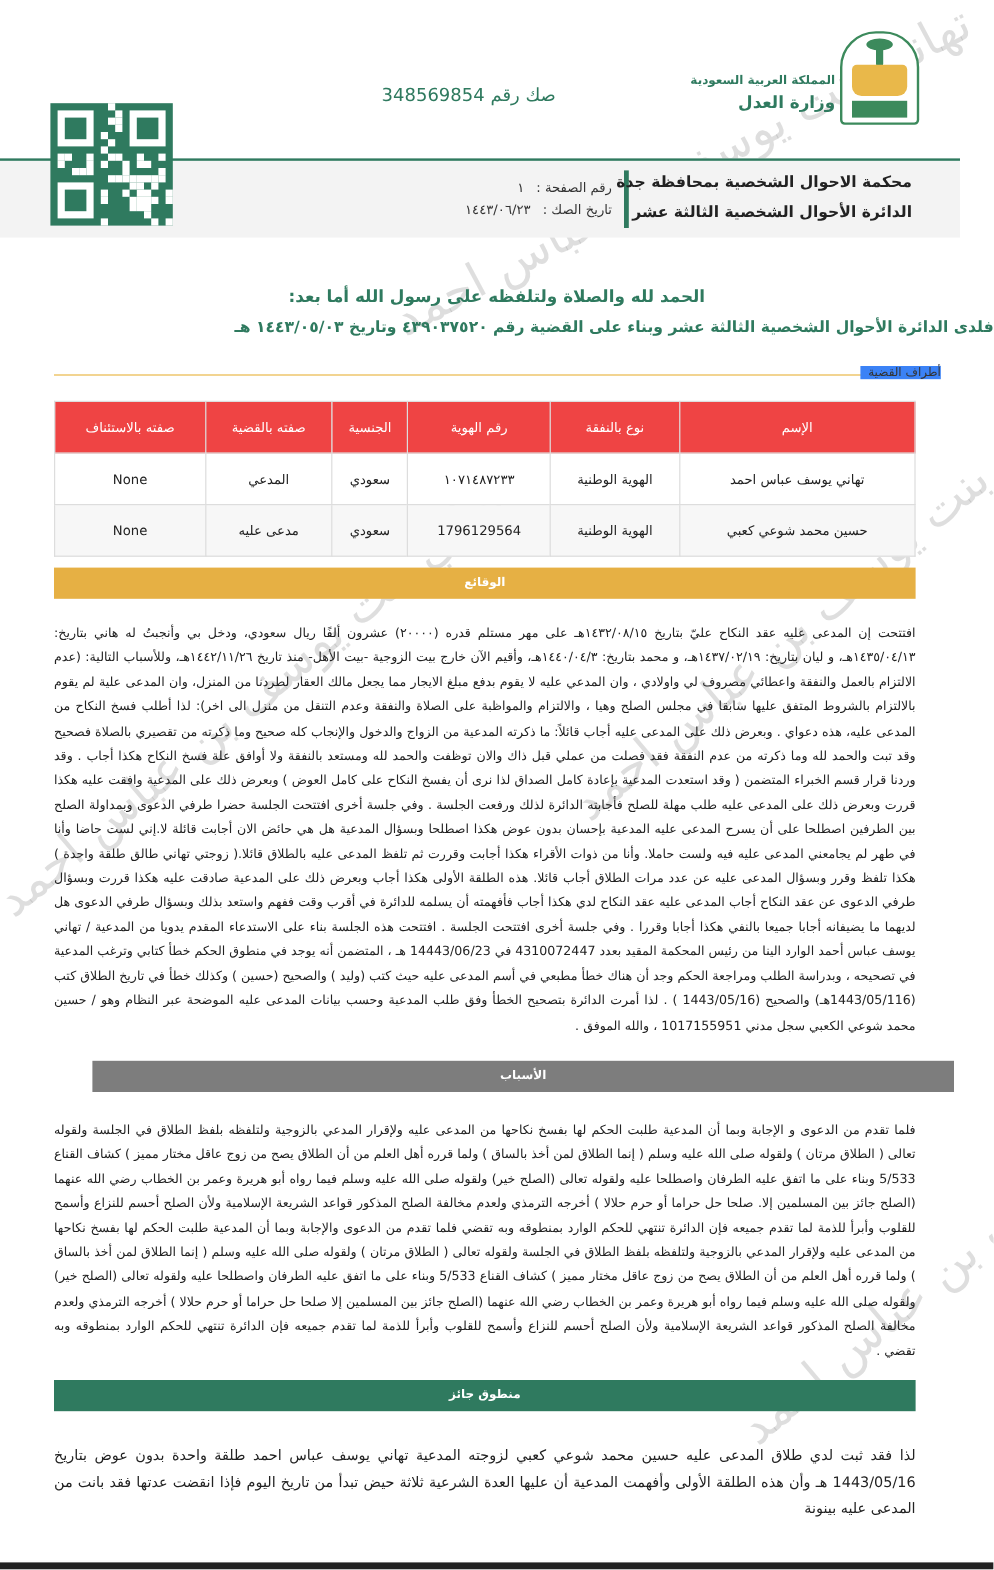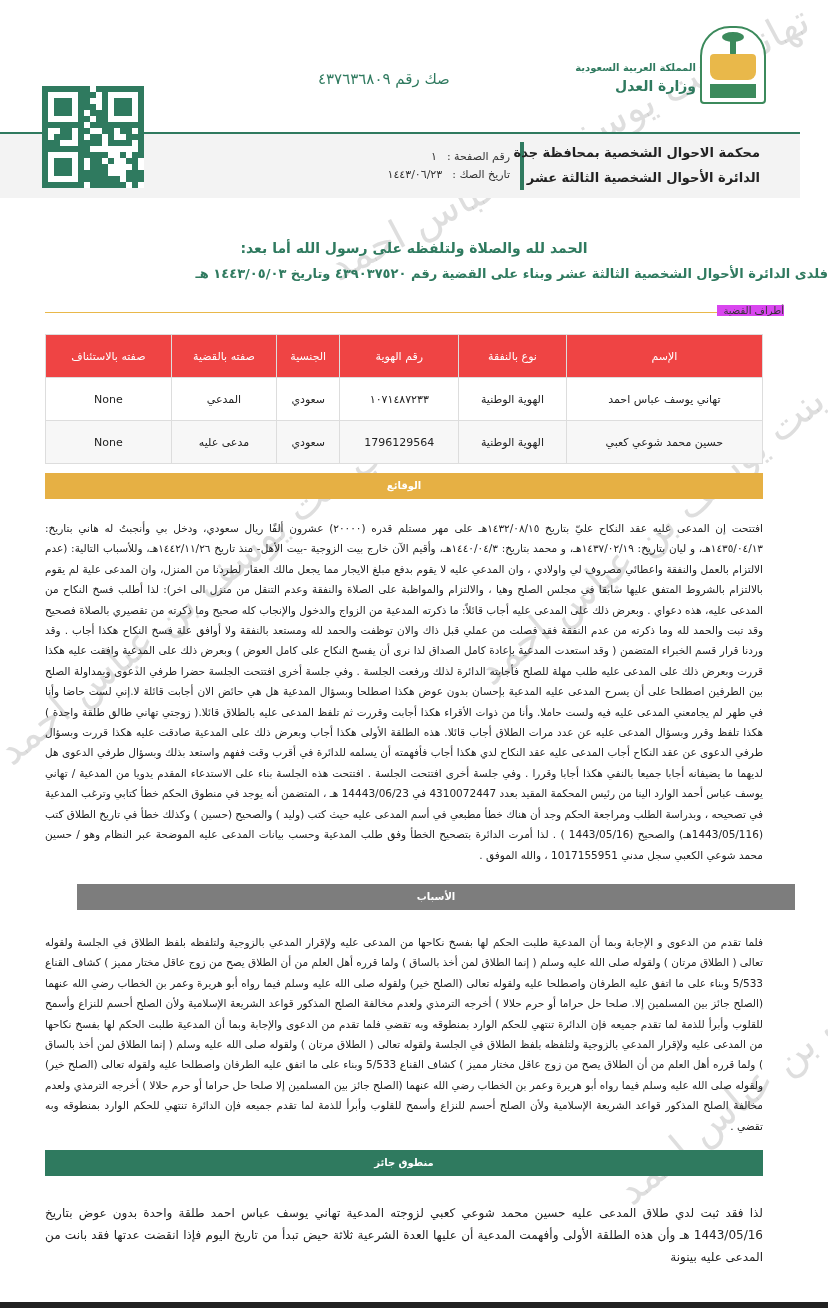--- a/index.html
+++ b/index.html
@@ -19,21 +19,21 @@
   .band{left:0;top:132px;width:800px;height:64px;background:#f3f3f3;border-top:2px solid #2f7a5f;}
   .band-bar{left:520px;top:142px;width:4px;height:48px;background:#2f7a5f;}
   .court{right:68px;top:145px;font-size:13px;font-weight:bold;direction:rtl;color:#222;}
   .circle{right:68px;top:170px;font-size:13px;font-weight:bold;direction:rtl;color:#222;}
   .meta{left:370px;top:148px;font-size:11px;direction:rtl;width:140px;line-height:18px;color:#333;}
   .meta .row{display:flex;justify-content:flex-start;gap:10px;}
   
   .intro1{left:0;width:828px;top:240px;text-align:center;font-size:14px;font-weight:bold;color:#2f7a5f;direction:rtl;}
   .intro2{left:0;width:828px;top:266px;font-size:13px;font-weight:bold;color:#2f7a5f;direction:rtl;}
   .parties-line{left:45px;top:312px;width:690px;height:1px;background:#e9b84a;}
-  .parties-label{right:44px;top:305px;font-size:10px;direction:rtl;background:#d946ef;padding-left:6px;color:#333;}
+  .parties-label{right:44px;top:305px;font-size:10px;direction:rtl;background:#3b82f6;padding-left:6px;color:#333;}
   
   table.parties{position:absolute;left:45px;top:334px;width:718px;border-collapse:collapse;direction:rtl;font-size:11px;}
   table.parties th{background:#ef4444;color:#fff;font-weight:normal;height:40px;border:1px solid #ddd;}
   table.parties td{height:40px;text-align:center;border:1px solid #ddd;background:#f7f7f7;}
   table.parties tr:nth-child(2) td{background:#fff;}
   
   .sec{left:45px;width:718px;height:26px;color:#fff;font-size:10px;text-align:center;line-height:26px;font-weight:bold;}
   .sec.gold{background:#e6b044;}
   .sec.gray{background:#7d7d7d;}
   .sec.dgreen{background:#2f7a5f;}
@@ -53,21 +53,21 @@
 <div class="abs logo">
   <div class="crown"></div>
     <div class="tree"></div>
     <div class="book"></div>
     <div class="base"></div>
 </div>
 <div class="abs kingdom">المملكة العربية السعودية</div>
 <div class="abs ministry">وزارة العدل</div>
 <div class="abs sak">
   <span>صك رقم</span>
-  <span>٤٣٧٦٣٦٨٠٩</span>
+  <span>348569854</span>
 </div>
 
 <div class="abs band"></div>
 <div class="abs band-bar"></div>
 <div class="abs court">محكمة الاحوال الشخصية بمحافظة جدة</div>
 <div class="abs circle">الدائرة الأحوال الشخصية الثالثة عشر</div>
 <div class="abs meta">
   <div class="row">
       <span>رقم الصفحة :</span>
       <span>١</span>

